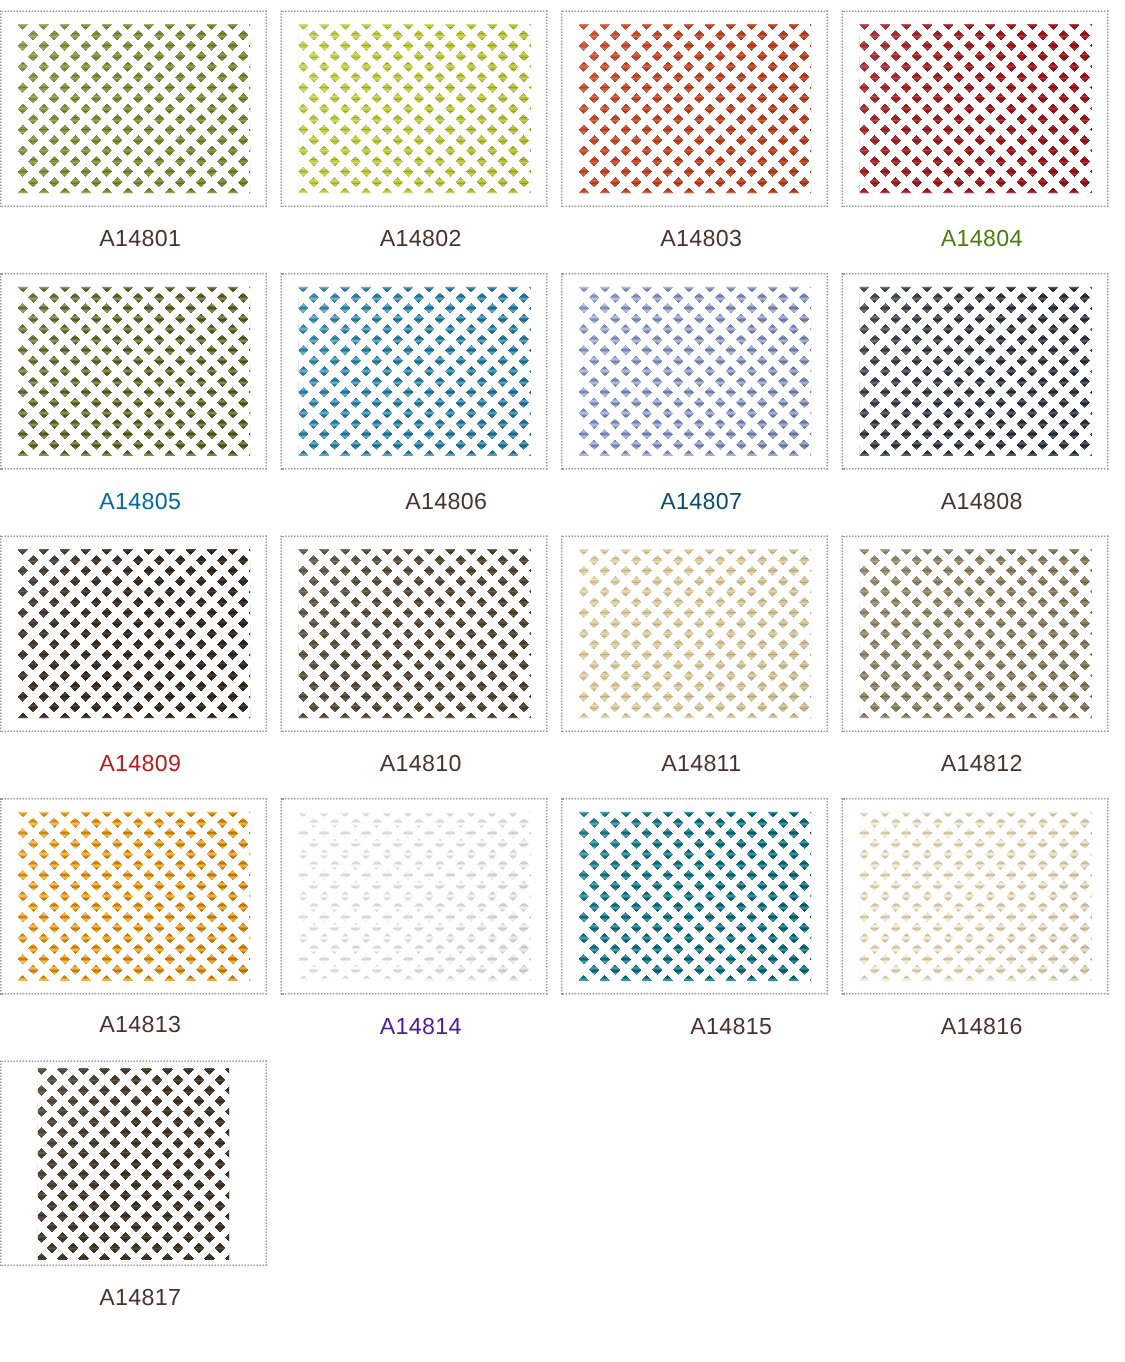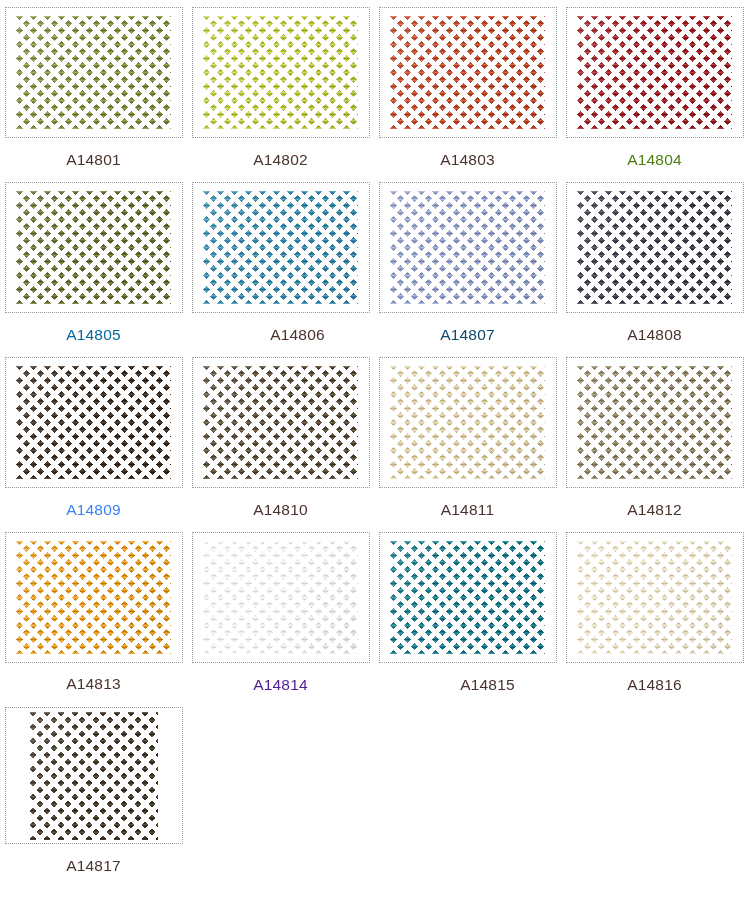--- a/index.html
+++ b/index.html
@@ -23,21 +23,20 @@
     margin: 0;
     align-content: flex-start;
   }
 
   .swatch-cell {
     width: 187px;
     height: 175px;
     box-sizing: border-box;
     display: flex;
     flex-direction: column;
-    align-items: center;
     padding-top: 7px;
   }
 
   
   .swatch-frame {
     width: 178px;
     height: 131px;
     box-sizing: border-box;
     border: 1px dotted #9b9b9b;
     background: #ffffff;
@@ -172,21 +171,21 @@
     <div class="swatch-cell">
       <div class="swatch-frame">
         <div class="fabric" style="background-color: rgb(59, 64, 73); background-image: repeating-linear-gradient(rgb(86, 92, 103) 0px, rgb(86, 92, 103) 1px, rgb(59, 64, 73) 1px, rgb(59, 64, 73) 2px, rgb(38, 42, 49) 2px, rgb(38, 42, 49) 3px, rgb(59, 64, 73) 3px, rgb(59, 64, 73) 4px), repeating-linear-gradient(to right, rgba(255, 255, 255, 0.17) 0px, rgba(255, 255, 255, 0.17) 1px, rgba(0, 0, 0, 0) 1px, rgba(0, 0, 0, 0) 2px, rgba(0, 0, 0, 0.13) 2px, rgba(0, 0, 0, 0.13) 3px, rgba(0, 0, 0, 0) 3px, rgba(0, 0, 0, 0) 4px); background-blend-mode: normal, overlay;"></div>
       </div>
       <div class="swatch-label" style="color: rgb(74, 51, 46);">A14808</div>
     </div>
     <div class="swatch-cell">
       <div class="swatch-frame">
         <div class="fabric" style="background-color: rgb(59, 46, 36); background-image: repeating-linear-gradient(rgb(85, 69, 56) 0px, rgb(85, 69, 56) 1px, rgb(59, 46, 36) 1px, rgb(59, 46, 36) 2px, rgb(39, 29, 21) 2px, rgb(39, 29, 21) 3px, rgb(59, 46, 36) 3px, rgb(59, 46, 36) 4px), repeating-linear-gradient(to right, rgba(255, 255, 255, 0.17) 0px, rgba(255, 255, 255, 0.17) 1px, rgba(0, 0, 0, 0) 1px, rgba(0, 0, 0, 0) 2px, rgba(0, 0, 0, 0.13) 2px, rgba(0, 0, 0, 0.13) 3px, rgba(0, 0, 0, 0) 3px, rgba(0, 0, 0, 0) 4px); background-blend-mode: normal, overlay;"></div>
       </div>
-      <div class="swatch-label" style="color: #3b82f6;">A14809</div>
+      <div class="swatch-label" style="color: #b91c1c;">A14809</div>
     </div>
     <div class="swatch-cell">
       <div class="swatch-frame">
         <div class="fabric" style="background-color: rgb(88, 76, 56); background-image: repeating-linear-gradient(rgb(116, 102, 80) 0px, rgb(116, 102, 80) 1px, rgb(88, 76, 56) 1px, rgb(88, 76, 56) 2px, rgb(63, 53, 36) 2px, rgb(63, 53, 36) 3px, rgb(88, 76, 56) 3px, rgb(88, 76, 56) 4px), repeating-linear-gradient(to right, rgba(255, 255, 255, 0.17) 0px, rgba(255, 255, 255, 0.17) 1px, rgba(0, 0, 0, 0) 1px, rgba(0, 0, 0, 0) 2px, rgba(0, 0, 0, 0.13) 2px, rgba(0, 0, 0, 0.13) 3px, rgba(0, 0, 0, 0) 3px, rgba(0, 0, 0, 0) 4px); background-blend-mode: normal, overlay;"></div>
       </div>
       <div class="swatch-label" style="color: rgb(74, 51, 46);">A14810</div>
     </div>
     <div class="swatch-cell">
       <div class="swatch-frame">
         <div class="fabric" style="background-color: rgb(216, 199, 156); background-image: repeating-linear-gradient(rgb(232, 220, 186) 0px, rgb(232, 220, 186) 1px, rgb(216, 199, 156) 1px, rgb(216, 199, 156) 2px, rgb(191, 171, 124) 2px, rgb(191, 171, 124) 3px, rgb(216, 199, 156) 3px, rgb(216, 199, 156) 4px), repeating-linear-gradient(to right, rgba(255, 255, 255, 0.17) 0px, rgba(255, 255, 255, 0.17) 1px, rgba(0, 0, 0, 0) 1px, rgba(0, 0, 0, 0) 2px, rgba(0, 0, 0, 0.13) 2px, rgba(0, 0, 0, 0.13) 3px, rgba(0, 0, 0, 0) 3px, rgba(0, 0, 0, 0) 4px); background-blend-mode: normal, overlay;"></div>

